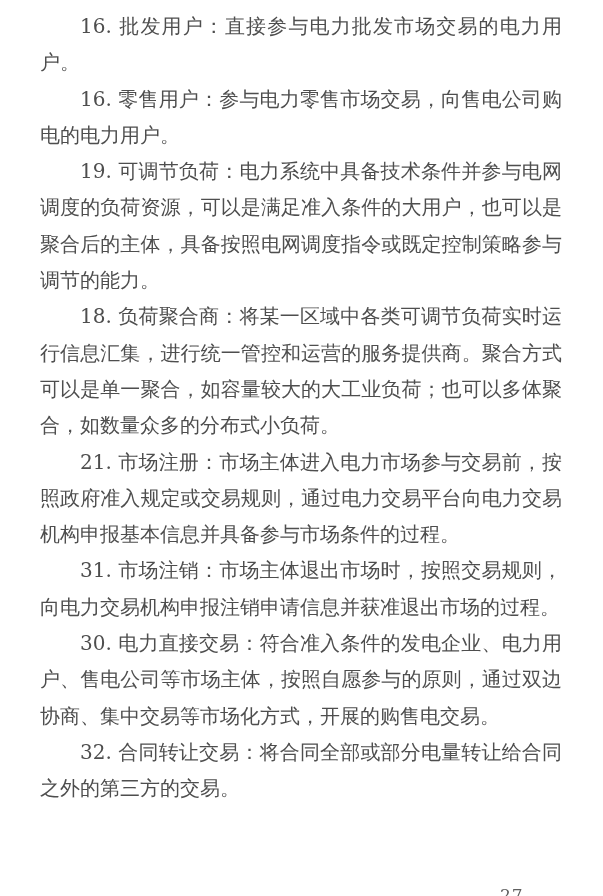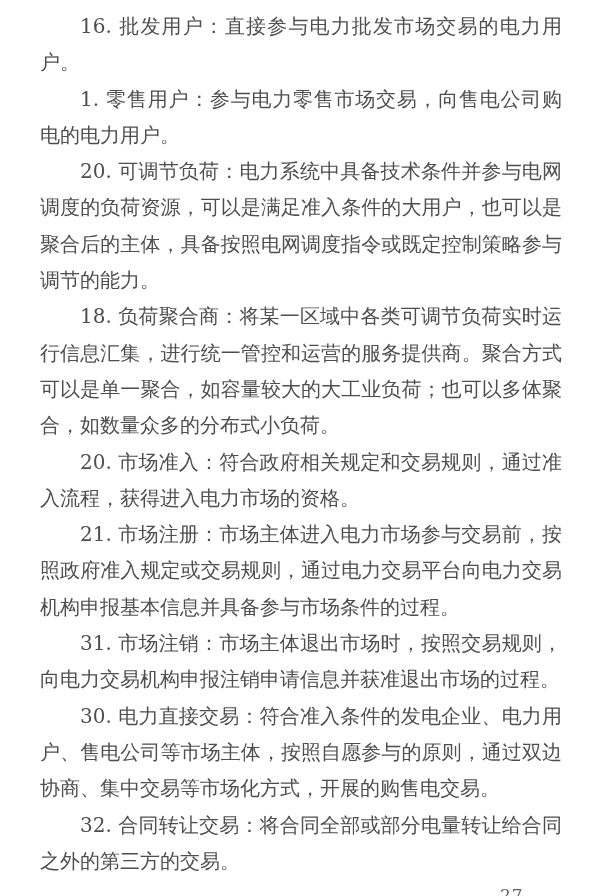--- a/index.html
+++ b/index.html
@@ -42,24 +42,23 @@
     letter-spacing: 1px;
     white-space: pre;
   }
 </style>
 </head>
 <body>
 
 <div class="page">
   <div class="doc-body">
     <p>16. 批发用户：直接参与电力批发市场交易的电力用户。</p>
-    <p>1. 零售用户：参与电力零售市场交易，向售电公司购电的电力用户。</p>
-    <p>20. 可调节负荷：电力系统中具备技术条件并参与电网调度的负荷资源，可以是满足准入条件的大用户，也可以是聚合后的主体，具备按照电网调度指令或既定控制策略参与调节的能力。</p>
+    <p>16. 零售用户：参与电力零售市场交易，向售电公司购电的电力用户。</p>
+    <p>19. 可调节负荷：电力系统中具备技术条件并参与电网调度的负荷资源，可以是满足准入条件的大用户，也可以是聚合后的主体，具备按照电网调度指令或既定控制策略参与调节的能力。</p>
     <p>18. 负荷聚合商：将某一区域中各类可调节负荷实时运行信息汇集，进行统一管控和运营的服务提供商。聚合方式可以是单一聚合，如容量较大的大工业负荷；也可以多体聚合，如数量众多的分布式小负荷。</p>
-    <p>20. 市场准入：符合政府相关规定和交易规则，通过准入流程，获得进入电力市场的资格。</p>
     <p>21. 市场注册：市场主体进入电力市场参与交易前，按照政府准入规定或交易规则，通过电力交易平台向电力交易机构申报基本信息并具备参与市场条件的过程。</p>
     <p>31. 市场注销：市场主体退出市场时，按照交易规则，向电力交易机构申报注销申请信息并获准退出市场的过程。</p>
     <p>30. 电力直接交易：符合准入条件的发电企业、电力用户、售电公司等市场主体，按照自愿参与的原则，通过双边协商、集中交易等市场化方式，开展的购售电交易。</p>
     <p>32. 合同转让交易：将合同全部或部分电量转让给合同之外的第三方的交易。</p>
   </div>
   <div class="page-footer">
     <span>— 27 —</span>
   </div>
 </div>
 

